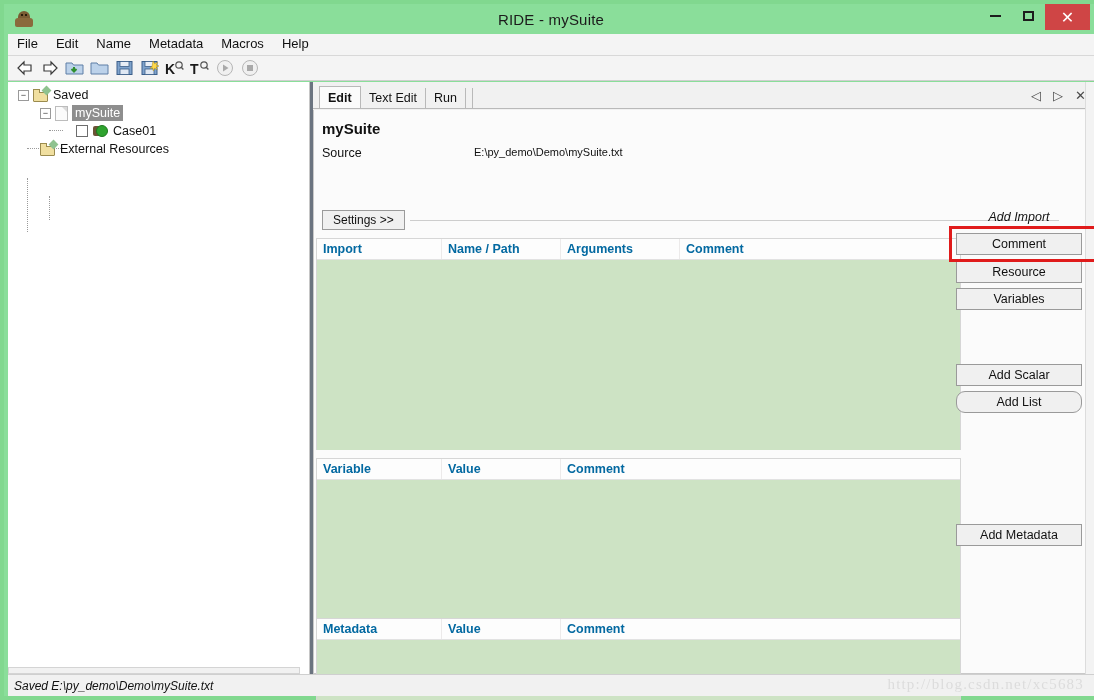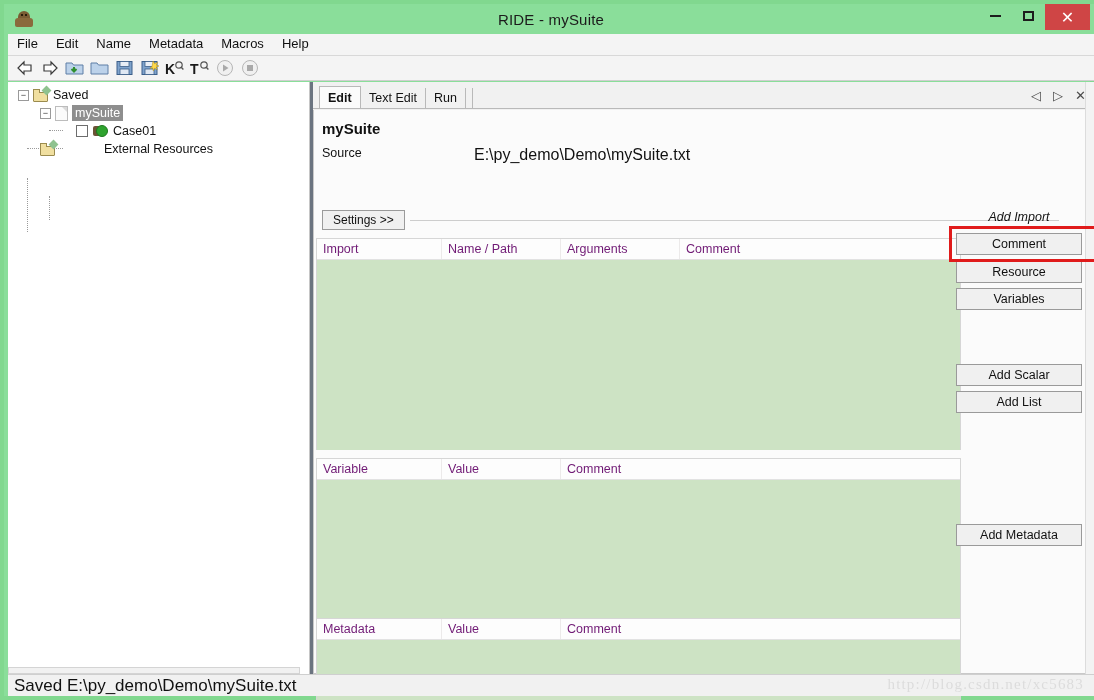--- a/index.html
+++ b/index.html
@@ -302,21 +302,21 @@
   }
   #source-label {
     position: absolute;
     left: 8px; top: 36px;
     font-size: 12.5px;
     color: #111;
   }
   #source-value {
     position: absolute;
     left: 160px; top: 36px;
-    font-size: 16px;
+    font-size: 11px;
     color: #111;
   }
 
   
   #settings-btn {
     position: absolute;
     left: 8px; top: 100px;
     height: 20px;
     padding: 0 10px;
     font-size: 12px;
@@ -341,24 +341,25 @@
     background: #fff;
   }
   .grid-head {
     display: flex;
     height: 21px;
     background: #fdfdfd;
     border-bottom: 1px solid #e2e2e2;
   }
   .grid-head .cell {
     font-size: 12.5px;
-    color: #701a75;
+    color: #0369a1;
     display: flex; align-items: center;
     padding-left: 6px;
     border-right: 1px solid #eceaea;
+    font-weight: bold;
   }
   .grid-body {
     background: #cde3c4;
   }
 
   
   .side-label {
     position: absolute;
     font-size: 12.5px;
     color: #111;
@@ -385,22 +386,23 @@
 
   
   #status-bar {
     position: absolute;
     left: 4px; top: 670px;
     width: 1086px; height: 22px;
     background: #f1f1f1;
     border-top: 1px solid #cfcfcf;
     display: flex; align-items: center;
     padding-left: 6px;
-    font-size: 17px;
-    color: #111;
+    font-size: 12px;
+    color: #111;
+    font-style: italic;
   }
   #watermark {
     position: absolute;
     right: 6px; top: 672px;
     font-family: "Liberation Serif", serif;
     font-size: 15px;
     color: #dcdcdc;
     letter-spacing: 1.2px;
     user-select: none;
   }
@@ -543,21 +545,21 @@
 
     <div class="tree-row" style="left:68px; top:40px;">
       <span class="cbox"></span>
       <span class="case-ico">
         <span class="cbag"></span>
           <span class="cball"></span>
       </span>
       <span class="tree-label">Case01</span>
     </div>
 
-    <div class="tree-row" style="left:32px; top:58px;gap:44px;">
+    <div class="tree-row" style="left:32px; top:58px;">
       <span class="folder-ico">
         <span class="fbody"></span>
           <span class="ftab"></span>
           <span class="fpencil"></span>
       </span>
       <span class="tree-label">External Resources</span>
     </div>
   </div>
   <div id="tree-splitter"></div>
   <div id="hscroll-left"></div>
@@ -615,21 +617,21 @@
       </div>
 
     </div>
   </div>
 
   <div class="side-label" style="left:952px; top:206px;font-style:italic;">Add Import</div>
   <div class="side-btn" style="left:952px; top:229px;">Comment</div>
   <div class="side-btn" style="left:952px; top:257px;">Resource</div>
   <div class="side-btn" style="left:952px; top:284px;text-align:center;">Variables</div>
   <div class="side-btn" style="left:952px; top:360px;">Add Scalar</div>
-  <div class="side-btn" style="left:952px; top:387px;">Add List</div>
+  <div class="side-btn" style="left:952px; top:387px;border-radius:9px;">Add List</div>
   <div class="side-btn" style="left:952px; top:520px;">Add Metadata</div>
 
   <div id="library-highlight"></div>
 
   <div id="vscroll-right"></div>
 
   <div id="status-bar">
     <span>Saved E:\py_demo\Demo\mySuite.txt</span>
   </div>
   <div id="watermark">http://blog.csdn.net/xc5683</div>

